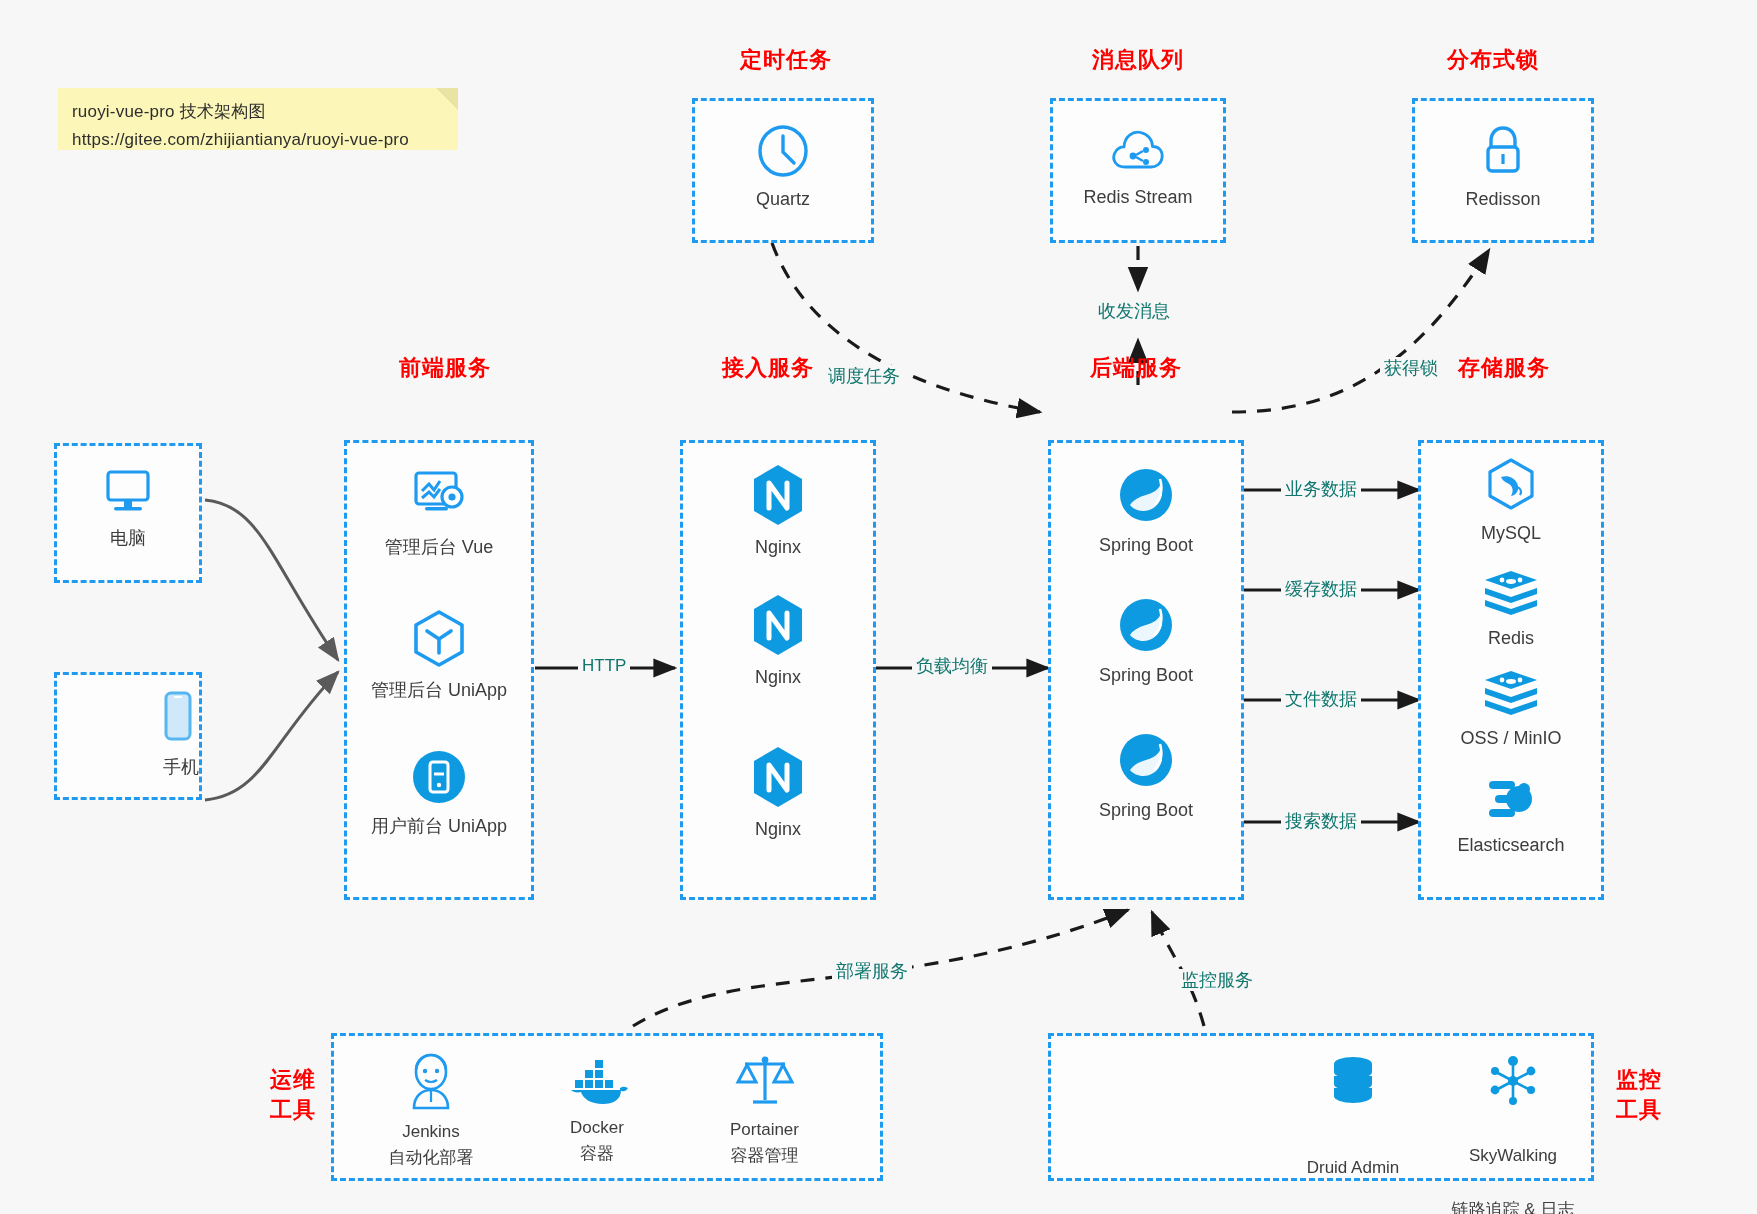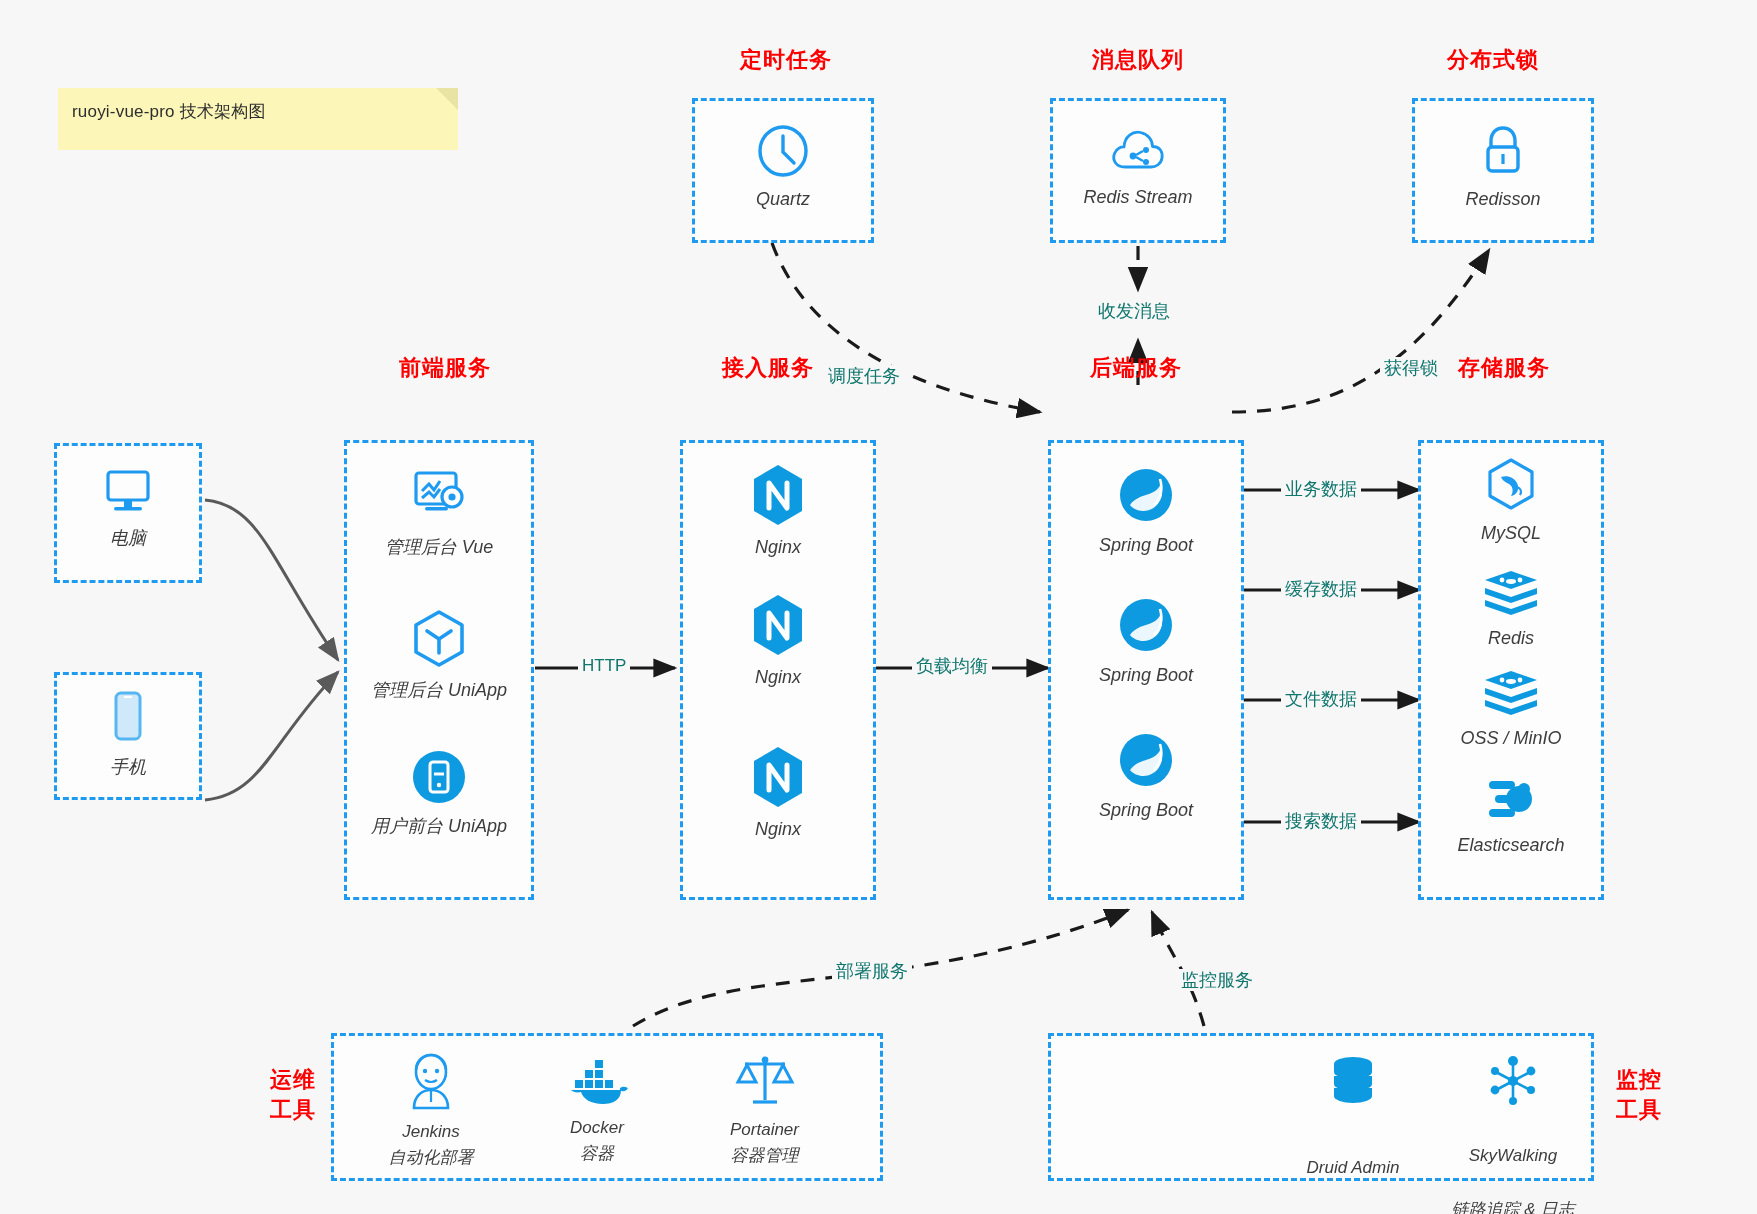--- a/index.html
+++ b/index.html
@@ -37,21 +37,21 @@
   
   .dbox{
     position:absolute;box-sizing:border-box;
     border:3px dashed #1e9bf0;
     background:rgba(255,255,255,.72);
   }
 
   
   .cell{
     position:absolute;display:flex;flex-direction:column;
-    align-items:center;justify-content:flex-start;font-style:italic;
+    align-items:center;justify-content:flex-start;
   }
   .cell .cap{
     margin-top:7px;font-size:18px;color:#3d3d3d;white-space:nowrap;
     text-align:center;line-height:26px;
   }
   .cell .cap.small{font-size:17px;}
   .ic{display:block;}
 
   
   .elabel{
@@ -95,20 +95,21 @@
     <path d="M1232,412 C1330,412 1410,375 1489,250" fill="none" stroke="#1a1a1a" stroke-width="3.2" stroke-dasharray="14 11" marker-end="url(#arrBlack)"></path>
 
     <path d="M633,1026 C740,960 900,1000 1128,910" fill="none" stroke="#1a1a1a" stroke-width="3.2" stroke-dasharray="14 11" marker-end="url(#arrBlack)"></path>
 
     <path d="M1204,1026 C1190,975 1170,955 1152,912" fill="none" stroke="#1a1a1a" stroke-width="3.2" stroke-dasharray="14 11" marker-end="url(#arrBlack)"></path>
   </svg>
 
   <div class="note">
     <div class="fold"></div>
     <div>ruoyi-vue-pro 技术架构图</div>
+    <div>https://gitee.com/zhijiantianya/ruoyi-vue-pro</div>
   </div>
 
   <div class="gtitle" style="left:740px;top:45px;">定时任务</div>
   <div class="dbox" style="left:692px;top:98px;width:182px;height:145px;">
     <div class="cell" style="left:0;top:22px;width:176px;">
       <svg class="ic" width="56" height="56" viewBox="0 0 56 56">
         <ellipse cx="28" cy="28" rx="23" ry="24" fill="none" stroke="#1e9bf0" stroke-width="3.4"></ellipse>
         <path d="M28 13 L28 29 L39 40" fill="none" stroke="#1e9bf0" stroke-width="3.4" stroke-linecap="round"></path>
       </svg>
       <div class="cap">Quartz</div>
@@ -146,21 +147,21 @@
       <svg class="ic" width="56" height="52" viewBox="0 0 56 52">
         <rect x="8" y="6" width="40" height="28" rx="3" fill="none" stroke="#1e9bf0" stroke-width="3.2"></rect>
         <rect x="24" y="34" width="8" height="7" fill="#1e9bf0"></rect>
         <rect x="14" y="41" width="28" height="3.6" rx="1.8" fill="#1e9bf0"></rect>
       </svg>
       <div class="cap">电脑</div>
     </div>
   </div>
 
   <div class="dbox" style="left:54px;top:672px;width:148px;height:128px;">
-    <div class="cell" style="left:0;top:14px;width:142px;">
+    <div class="cell" style="left:0;top:14px;width:142px;align-items:flex-end;">
       <svg class="ic" width="42" height="58" viewBox="0 0 42 58">
         <rect x="9" y="4" width="24" height="46" rx="5" fill="#cfe9fb" stroke="#55b6f2" stroke-width="3"></rect>
         <line x1="17" y1="8" x2="25" y2="8" stroke="#ffffff" stroke-width="2"></line>
       </svg>
       <div class="cap">手机</div>
     </div>
   </div>
 
   <div class="gtitle" style="left:399px;top:353px;">前端服务</div>
   <div class="dbox" style="left:344px;top:440px;width:190px;height:460px;">

